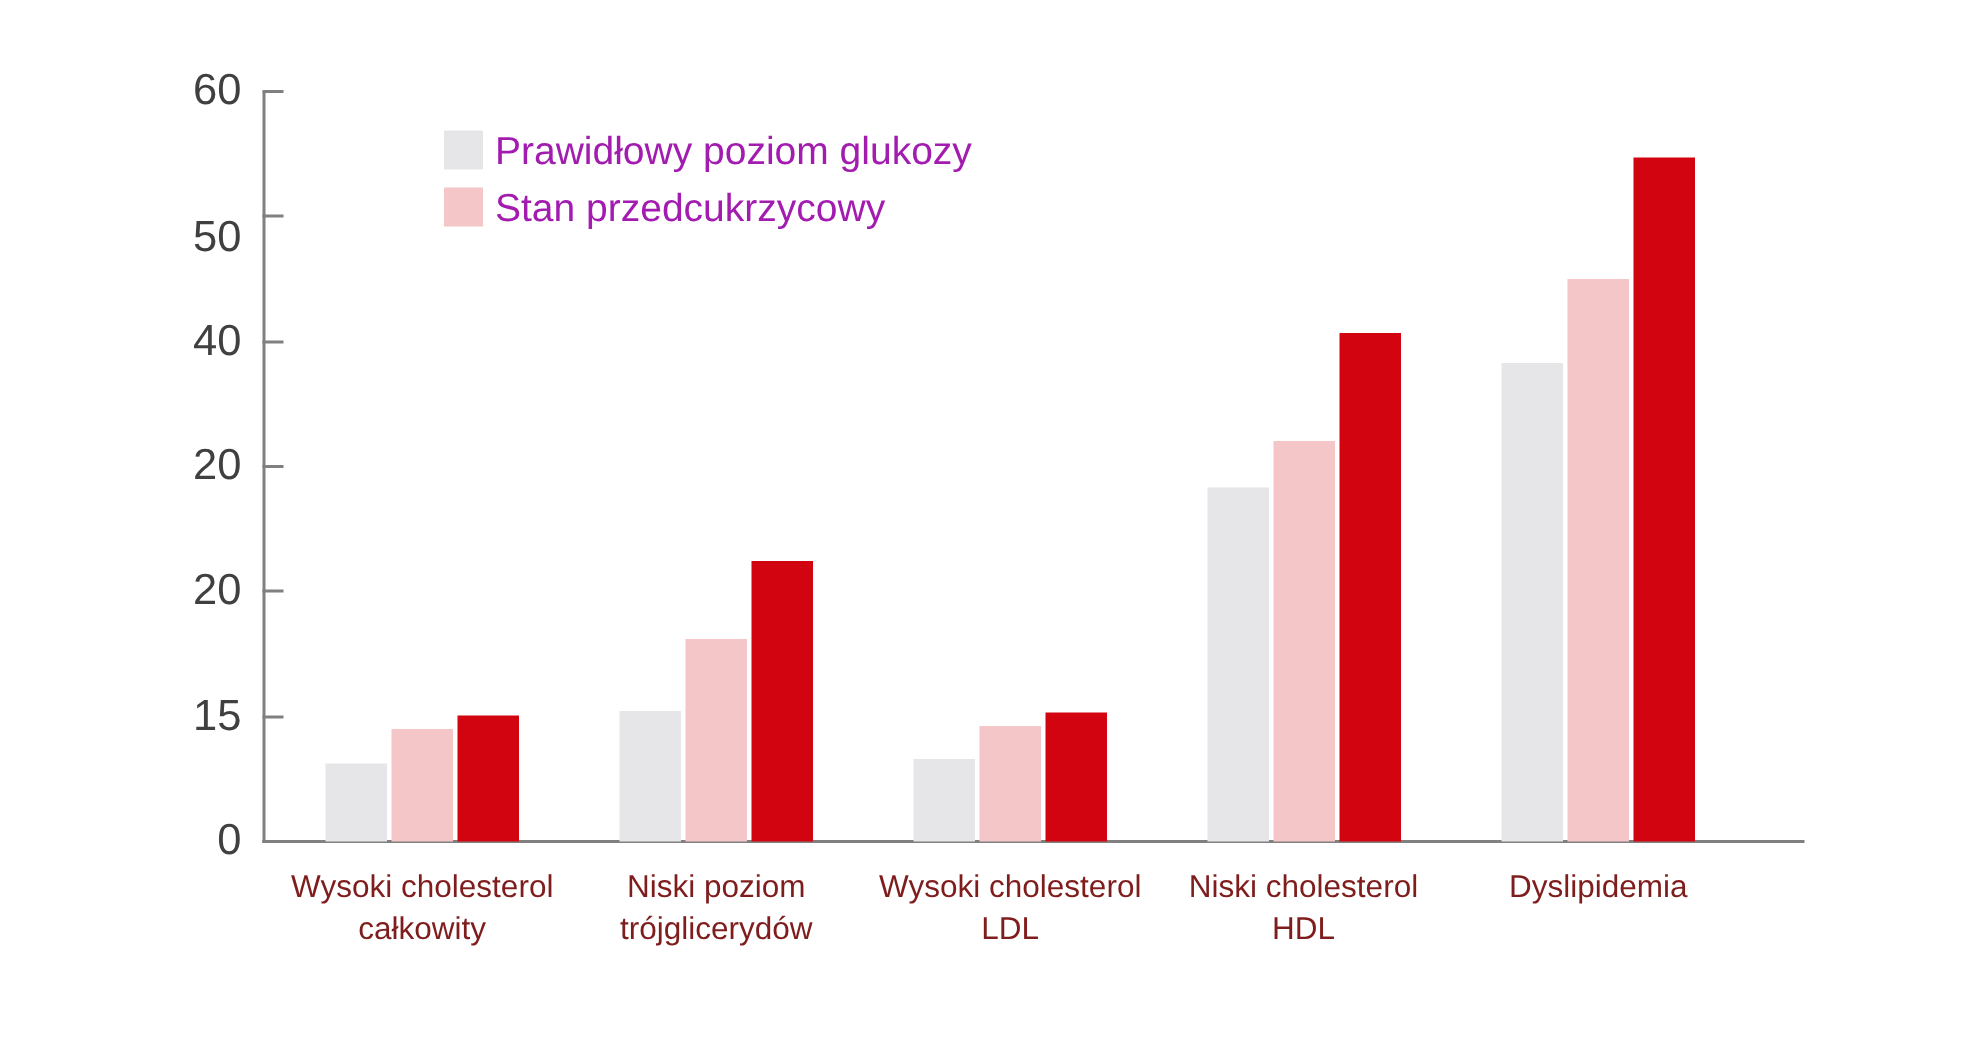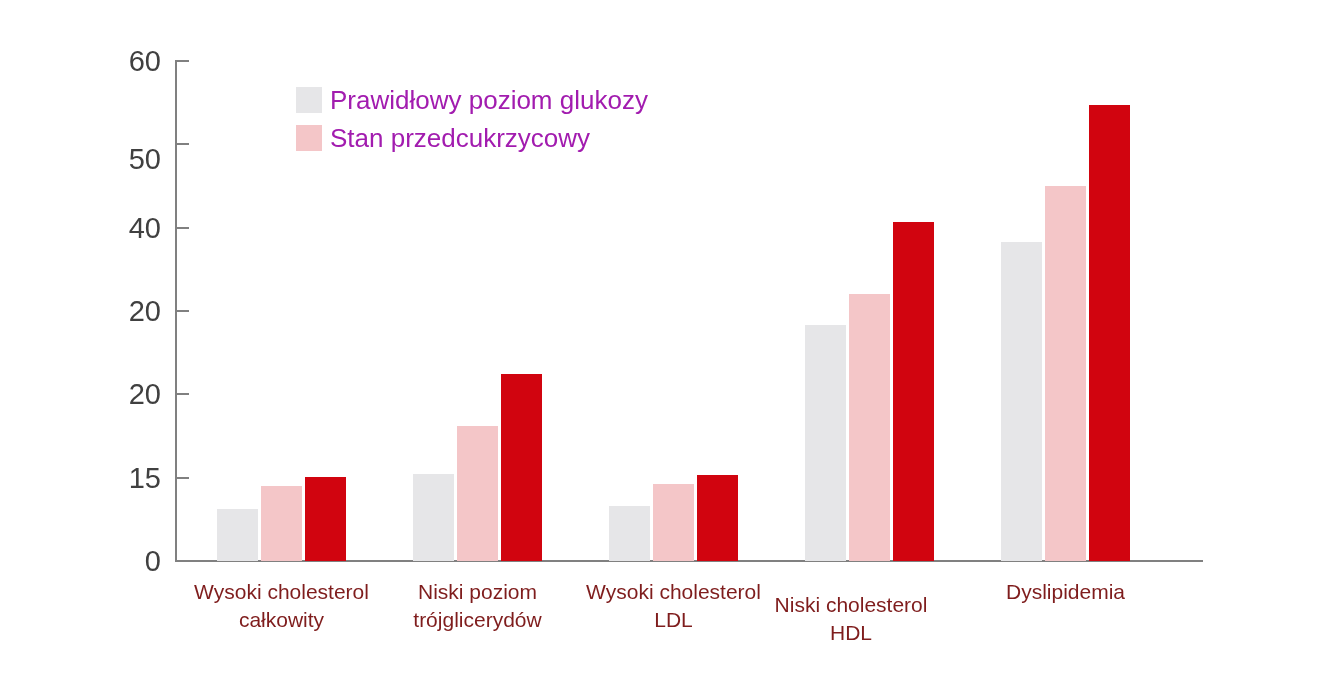--- a/index.html
+++ b/index.html
@@ -159,21 +159,21 @@
       <div class="bar s2" title="T2DM: 54.7" style="left: 914px; width: 41px; height: 455.833px; background: rgb(209, 4, 15);"></div>
     </div>
 
   <div id="cat-layer">
       <div class="cat-label" style="left: 151.5px; width: 260px;">Wysoki cholesterol
 całkowity</div>
       <div class="cat-label" style="left: 347.5px; width: 260px;">Niski poziom
 trójglicerydów</div>
       <div class="cat-label" style="left: 543.5px; width: 260px;">Wysoki cholesterol
 LDL</div>
-      <div class="cat-label" style="left: 721px; width: 260px; margin-top: 13px;">Niski cholesterol
+      <div class="cat-label" style="left: 739px; width: 260px;">Niski cholesterol
 HDL</div>
       <div class="cat-label" style="left: 935.5px; width: 260px;">Dyslipidemia</div>
     </div>
 
   <div class="legend" id="legend">
       <div class="legend-row">
         <div class="legend-swatch s0" style="background: rgb(230, 230, 232);"></div>
         <div class="legend-label">Prawidłowy poziom glukozy</div>
       </div>
       <div class="legend-row">

